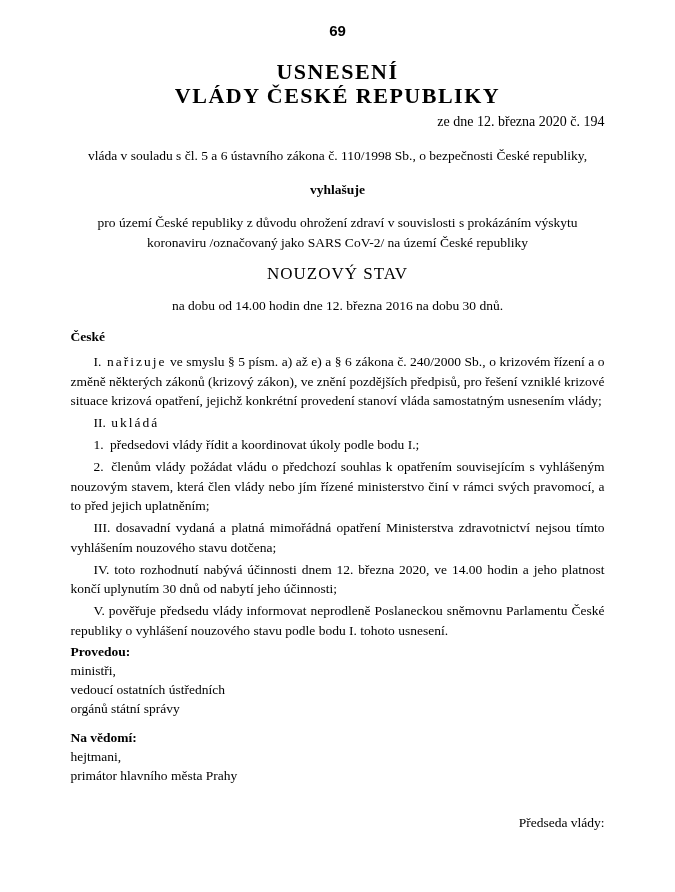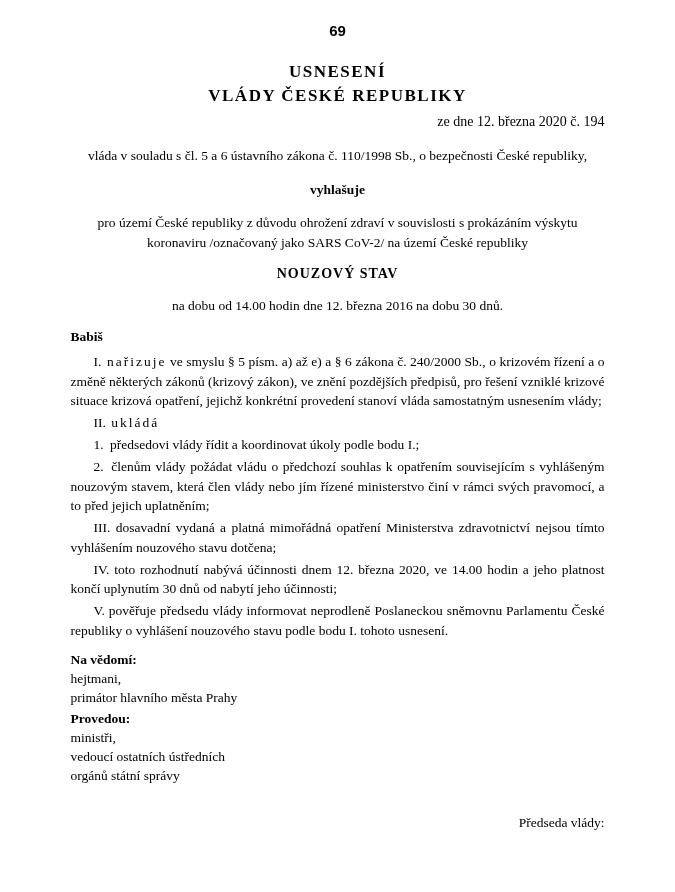--- a/index.html
+++ b/index.html
@@ -24,21 +24,21 @@
     text-align: center;
     font-family: "Liberation Sans", sans-serif;
     font-weight: 700;
     font-size: 15px;
     line-height: 18px;
   }
   .doc-title {
     margin-top: 20px;
     text-align: center;
     font-weight: 700;
-    font-size: 17px;
+    font-size: 22px;
     letter-spacing: 1.5px;
     line-height: 24px;
   }
   .date-line {
     margin-top: 5px;
     text-align: right;
     font-size: 14px;
     line-height: 18px;
   }
   .center-line {
@@ -48,22 +48,22 @@
   .intro-line   { margin-top: 16px; }
   .declare-line { margin-top: 16px; font-weight: 700; }
   .scope-block {
     margin: 14px auto 0 auto;
     max-width: 600px;
     text-align: center;
     line-height: 20px;
   }
   .state-line {
     margin-top: 12px;
-    font-weight: 700;
-    font-size: 14px;
+    font-weight: 400;
+    font-size: 17px;
     letter-spacing: 1px;
   }
   .duration-line { margin-top: 14px; }
   .subject-line {
     margin-top: 13px;
     font-weight: 700;
     line-height: 18px;
   }
   .para {
     margin: 2.5px 0 0 0;
@@ -104,46 +104,46 @@
   <div class="center-line intro-line">vláda v souladu s čl. 5 a 6 ústavního zákona č. 110/1998 Sb., o bezpečnosti České republiky,</div>
 
   <div class="center-line declare-line">vyhlašuje</div>
 
   <div class="scope-block">pro území České republiky z důvodu ohrožení zdraví v souvislosti s prokázáním výskytu koronaviru /označovaný jako SARS CoV-2/ na území České republiky</div>
 
   <div class="center-line state-line">NOUZOVÝ STAV</div>
 
   <div class="center-line duration-line">na dobu od 14.00 hodin dne 12. března 2016 na dobu 30 dnů.</div>
 
-  <div class="subject-line">Babiš</div>
+  <div class="subject-line">České</div>
 
   <p class="para para-first"><b class="lead"><span>I.</span><span class="verb-spaced"> nařizuje</span></b><span> ve smyslu § 5 písm. a) až e) a § 6 zákona č. 240/2000 Sb., o krizovém řízení a o změně některých zákonů (krizový zákon), ve znění pozdějších předpisů, pro řešení vzniklé krizové situace krizová opatření, jejichž konkrétní provedení stanoví vláda samostatným usnesením vlády;</span></p>
 
   <p class="para"><b class="lead"><span>II.</span><span class="verb-spaced"> ukládá</span></b><span></span></p>
 
   <p class="para"><span class="item-num">1.</span><span> předsedovi vlády řídit a koordinovat úkoly podle bodu I.;</span></p>
 
   <p class="para"><span class="item-num">2.</span><span> členům vlády požádat vládu o předchozí souhlas k opatřením souvisejícím s vyhlášeným nouzovým stavem, která člen vlády nebo jím řízené ministerstvo činí v rámci svých pravomocí, a to před jejich uplatněním;</span></p>
 
   <p class="para"><b class="lead">III.</b><span> dosavadní vydaná a platná mimořádná opatření Ministerstva zdravotnictví nejsou tímto vyhlášením nouzového stavu dotčena;</span></p>
 
   <p class="para"><b class="lead">IV.</b><span> toto rozhodnutí nabývá účinnosti dnem 12. března 2020, ve 14.00 hodin a jeho platnost končí uplynutím 30 dnů od nabytí jeho účinnosti;</span></p>
 
   <p class="para"><b class="lead"><span>V.</span><span> pověřuje</span></b><span> předsedu vlády informovat neprodleně Poslaneckou sněmovnu Parlamentu České republiky o vyhlášení nouzového stavu podle bodu I. tohoto usnesení.</span></p>
 
-  <div class="dist-block dist-navedomi">
-    <div class="dist-heading">Na vědomí:</div>
-    <div>hejtmani,</div>
-    <div>primátor hlavního města Prahy</div>
-  </div>
-
   <div class="dist-block dist-provedou">
     <div class="dist-heading">Provedou:</div>
     <div>ministři,</div>
     <div>vedoucí ostatních ústředních</div>
     <div>orgánů státní správy</div>
+  </div>
+
+  <div class="dist-block dist-navedomi">
+    <div class="dist-heading">Na vědomí:</div>
+    <div>hejtmani,</div>
+    <div>primátor hlavního města Prahy</div>
   </div>
 
   <div class="signature">
     <div class="signature-role">Předseda vlády:</div>
   </div>
 
 </div>
 
 </body></html>

